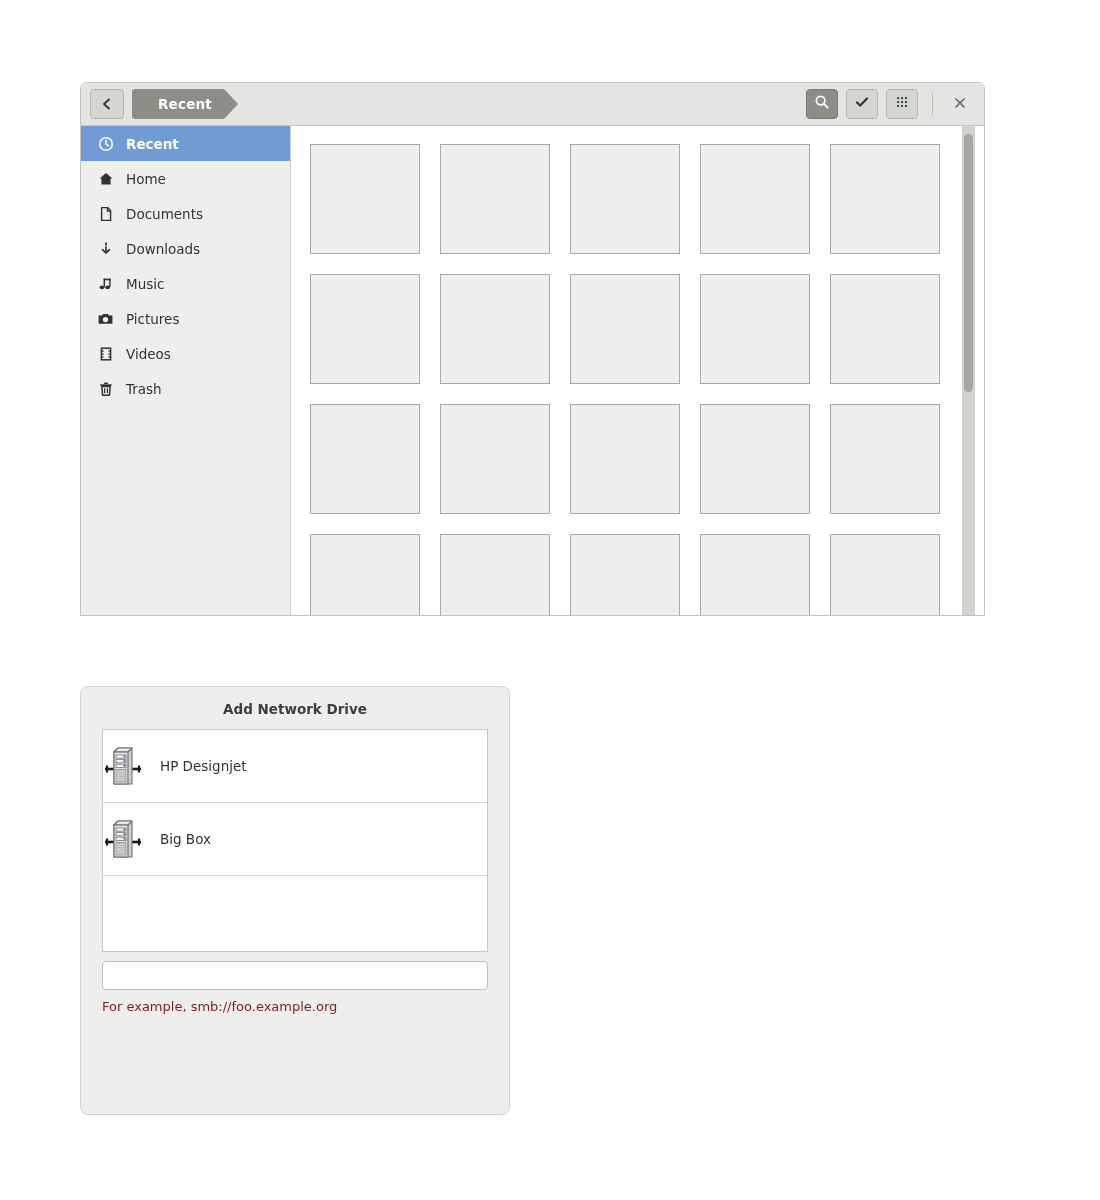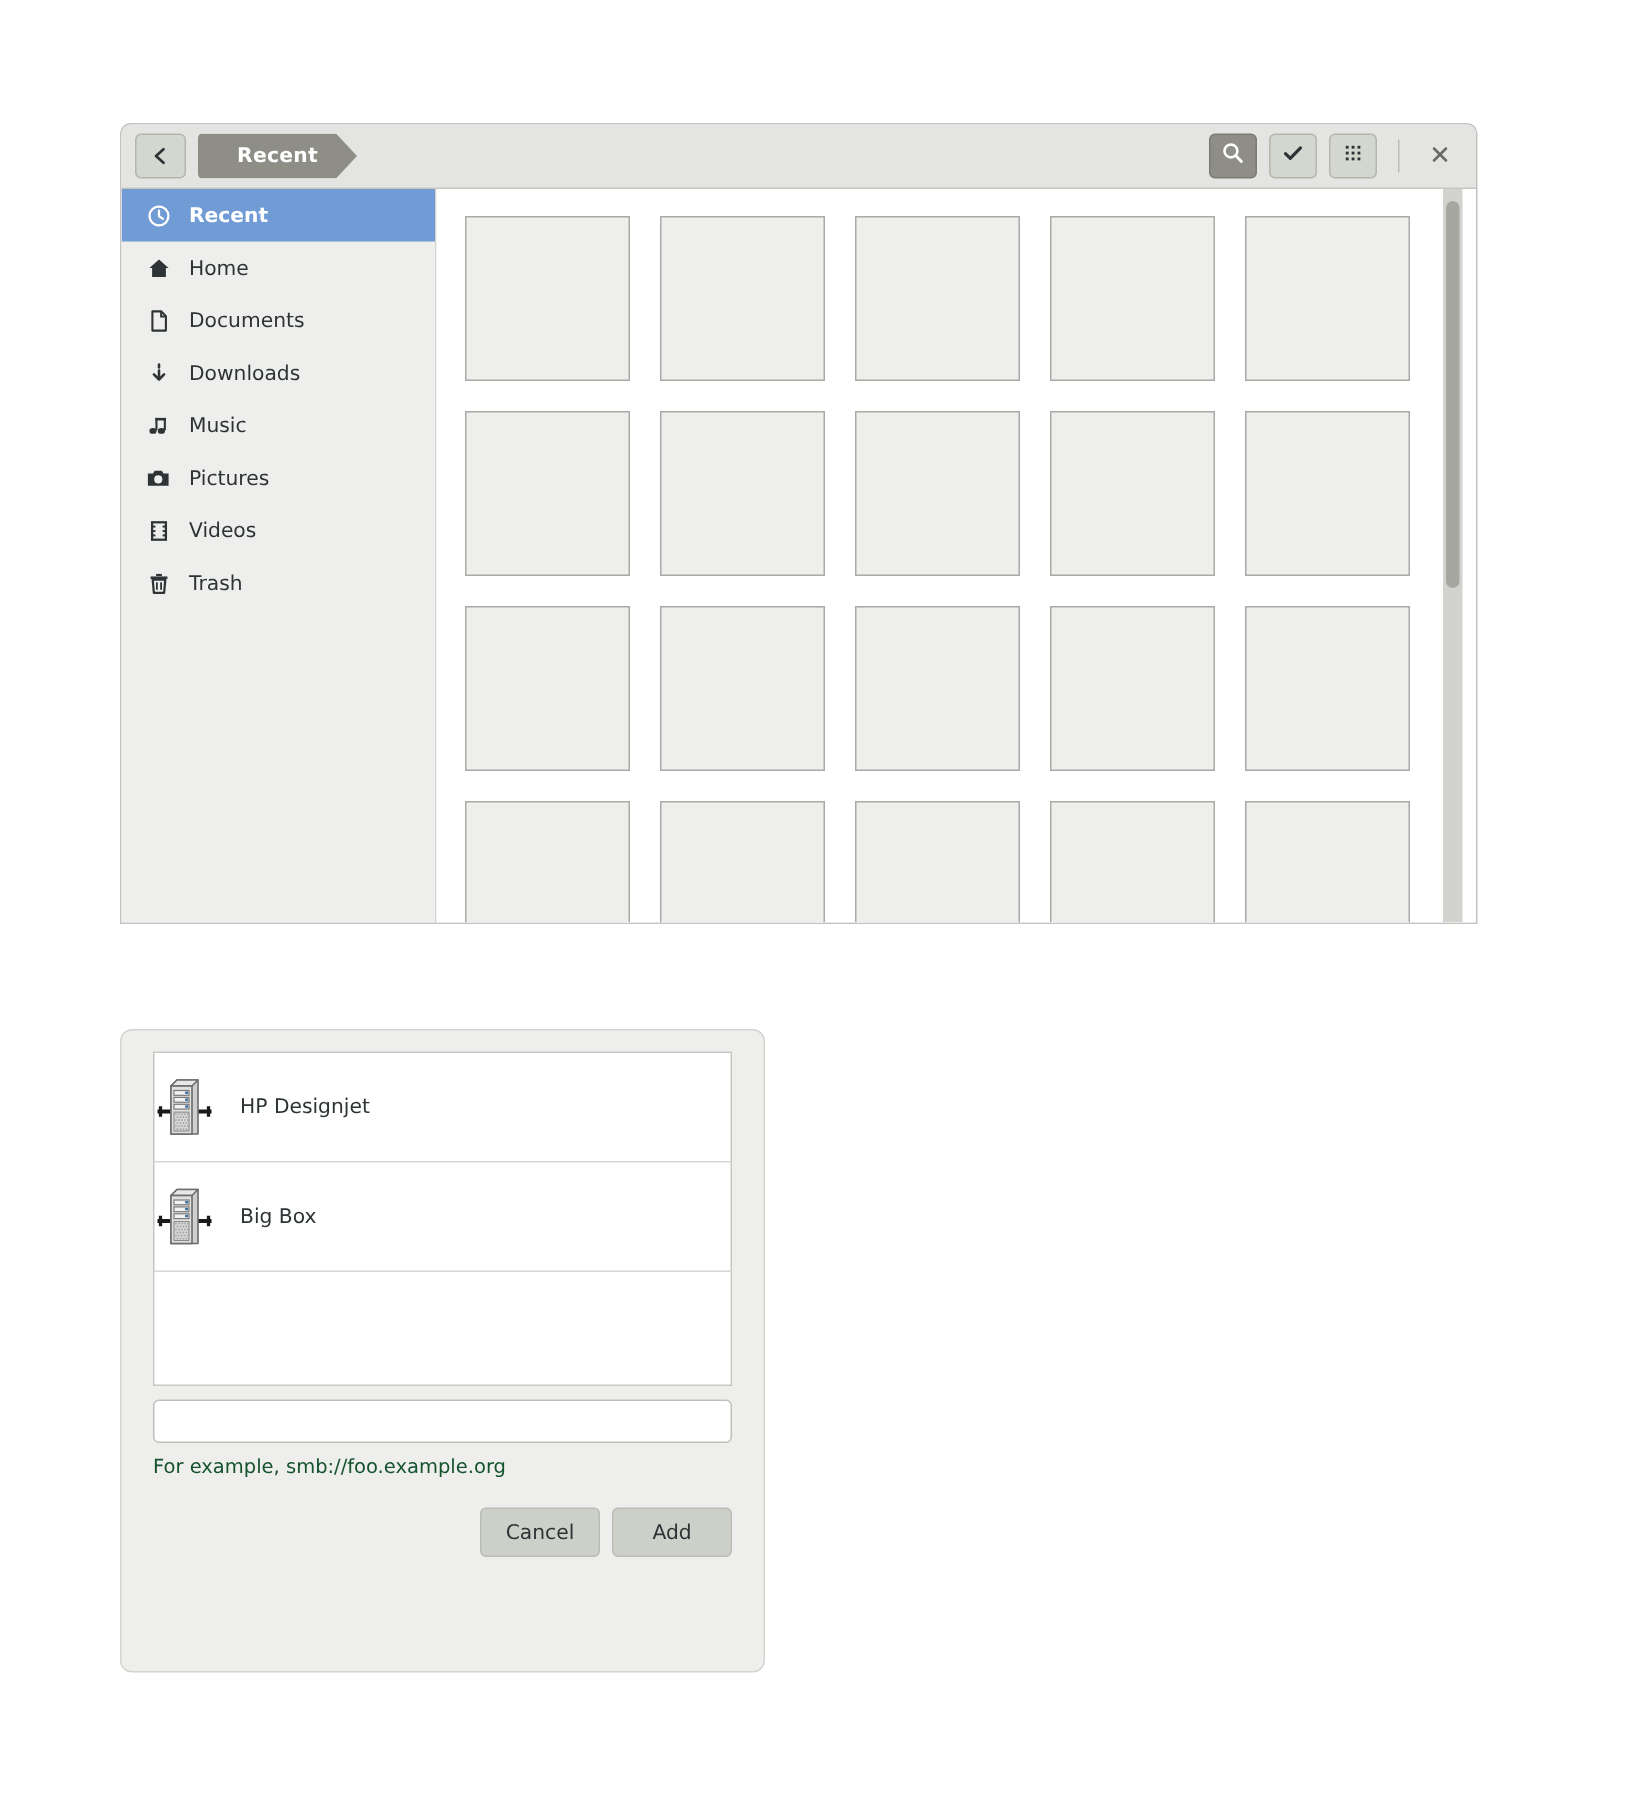--- a/index.html
+++ b/index.html
@@ -285,21 +285,21 @@
     font-family: "DejaVu Sans", "Liberation Sans", sans-serif;
     font-size: 13px;
     color: #2e3436;
     padding: 0 8px;
     outline: none;
   }
 
   .hint {
     margin-top: 9px;
     font-size: 13px;
-    color: #14532d;
+    color: #7f1d1d;
   }
 
   .dlg-actions {
     margin-top: 19px;
     display: flex;
     justify-content: flex-end;
     gap: 8px;
   }
   .dlg-btn {
     min-width: 80px;
@@ -530,20 +530,21 @@
         <div class="vscroll-track">
           <div class="vscroll-thumb"></div>
         </div>
       </div>
 
     </div>
   </div>
 
   <div class="dialog">
 
+    <div class="dlg-title">Add Network Drive</div>
 
     <div class="server-list">
 
       <div class="server-row">
         <span class="sv-icon">
           <svg width="40" height="44" viewBox="0 0 40 44">
             <line x1="2" y1="25" x2="12" y2="25" stroke="#1a1a1a" stroke-width="2.6"></line>
             <line x1="4" y1="21.5" x2="4" y2="28.5" stroke="#1a1a1a" stroke-width="2.2"></line>
             <line x1="28" y1="25" x2="38" y2="25" stroke="#1a1a1a" stroke-width="2.6"></line>
             <line x1="36" y1="21.5" x2="36" y2="28.5" stroke="#1a1a1a" stroke-width="2.2"></line>
@@ -651,21 +652,17 @@
       </div>
 
       <div class="server-blank"></div>
     </div>
 
 
     <input class="addr-input" type="text" value="" placeholder="" style="">
 
     <div class="hint">For example, smb://foo.example.org</div>
 
-    <div class="dlg-actions">
-      <button class="dlg-btn">Cancel</button>
-      <button class="dlg-btn">Add</button>
-    </div>
 
   </div>
 
 
 </div>
 
 </body></html>

